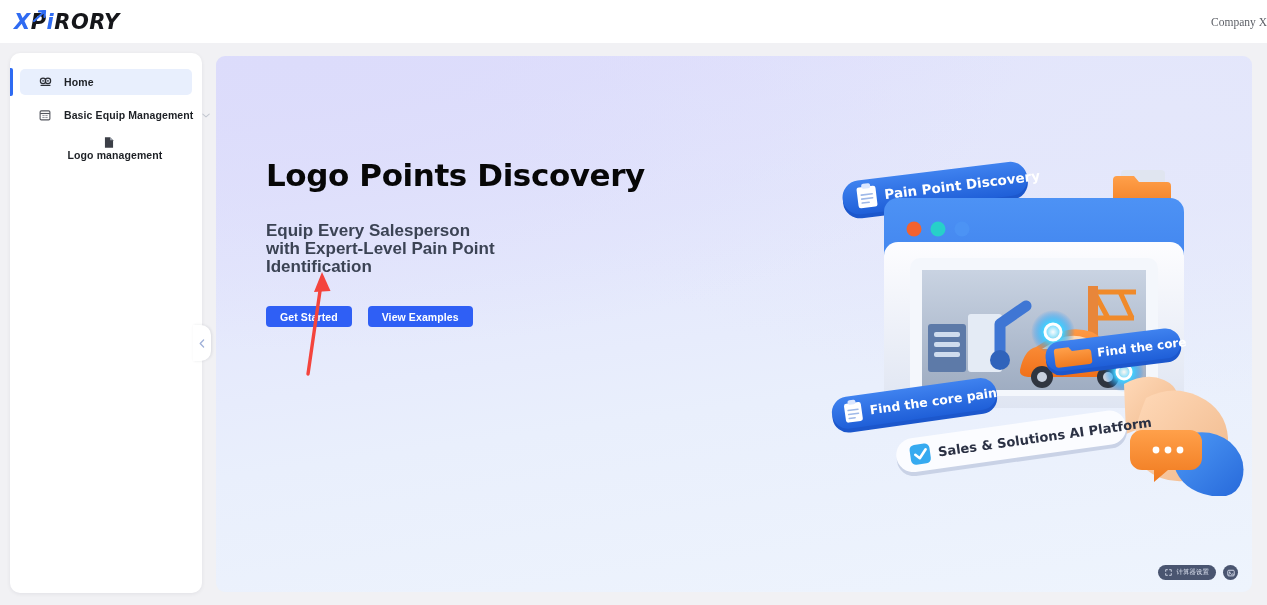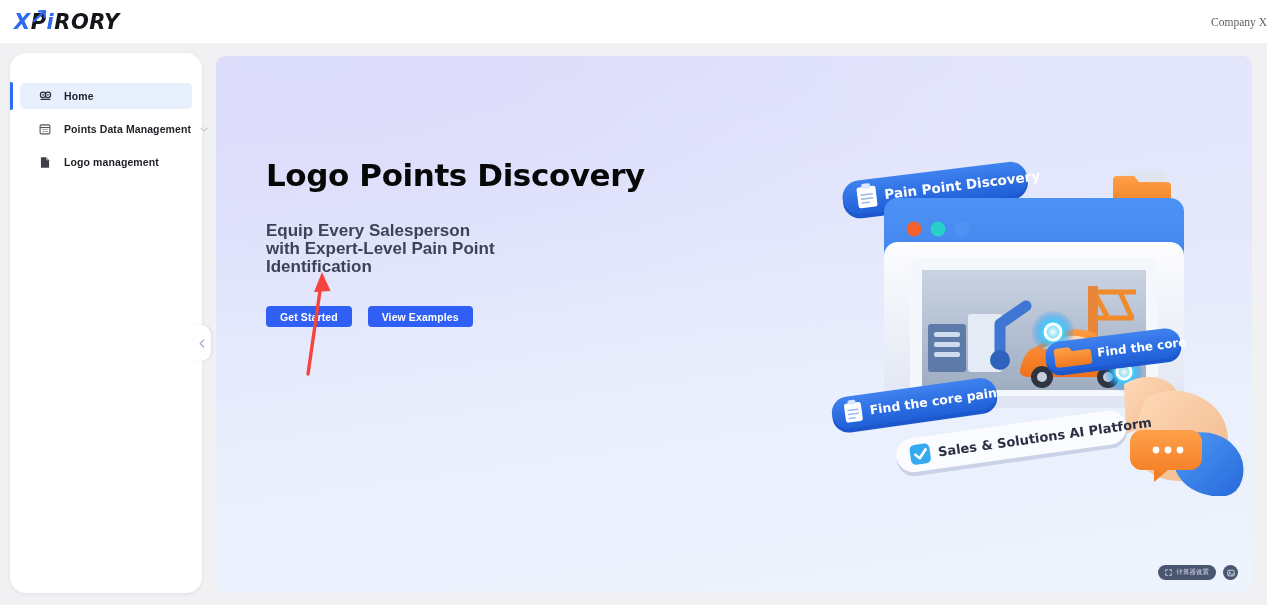--- a/index.html
+++ b/index.html
@@ -68,23 +68,23 @@
   }
 
   
   .sidebar {
     position: absolute;
     left: 10px;
     top: 10px;
     width: 192px;
     height: 540px;
     background: #ffffff;
-    border-radius: 16px;
+    border-radius: 10px;
     box-shadow: 0 1px 4px rgba(17, 20, 40, 0.07);
-    padding-top: 30px;
+    padding-top: 16px;
   }
 
   .nav-item {
     position: relative;
     display: flex;
     align-items: center;
     height: 26px;
     margin: 0 10px 7px 10px;
     padding-left: 18px;
     border-radius: 5px;
@@ -287,29 +287,29 @@
     </div>
 
     <div class="nav-item">
       <span class="nav-icon">
         <svg width="12" height="12" viewBox="0 0 16 16">
           <rect x="1.5" y="2.5" width="13" height="12" rx="1.6" fill="none" stroke="#53565e" stroke-width="1.5"></rect>
           <path d="M1.5 6 h13" stroke="#53565e" stroke-width="1.5"></path>
           <path d="M5 8.8 h2 M9 8.8 h2 M5 11.4 h2 M9 11.4 h2" stroke="#8d9098" stroke-width="1.3" stroke-linecap="round"></path>
         </svg>
       </span>
-      <span class="nav-label">Points Data Management</span>
+      <span class="nav-label">Basic Equip Management</span>
       <span class="nav-chevron">
         <svg width="8" height="5" viewBox="0 0 10 6">
           <path d="M1 1.2 L5 4.8 L9 1.2" fill="none" stroke="#c3c7d0" stroke-width="1.3" stroke-linecap="round" stroke-linejoin="round"></path>
         </svg>
       </span>
     </div>
 
-    <div class="nav-item" style="margin-top:6px;">
+    <div class="nav-item" style="margin-top:6px;flex-direction:column;">
       <span class="nav-icon">
         <svg width="12" height="13" viewBox="0 0 14 16">
           <path d="M2 1.5 h6.3 L12 5.2 V14.5 H2 Z" fill="#3c3f47"></path>
           <path d="M8.3 1.5 V5.2 H12" fill="#9aa0ab"></path>
         </svg>
       </span>
       <span class="nav-label" style="font-weight:600;">Logo management</span>
     </div>
   </nav>
 

